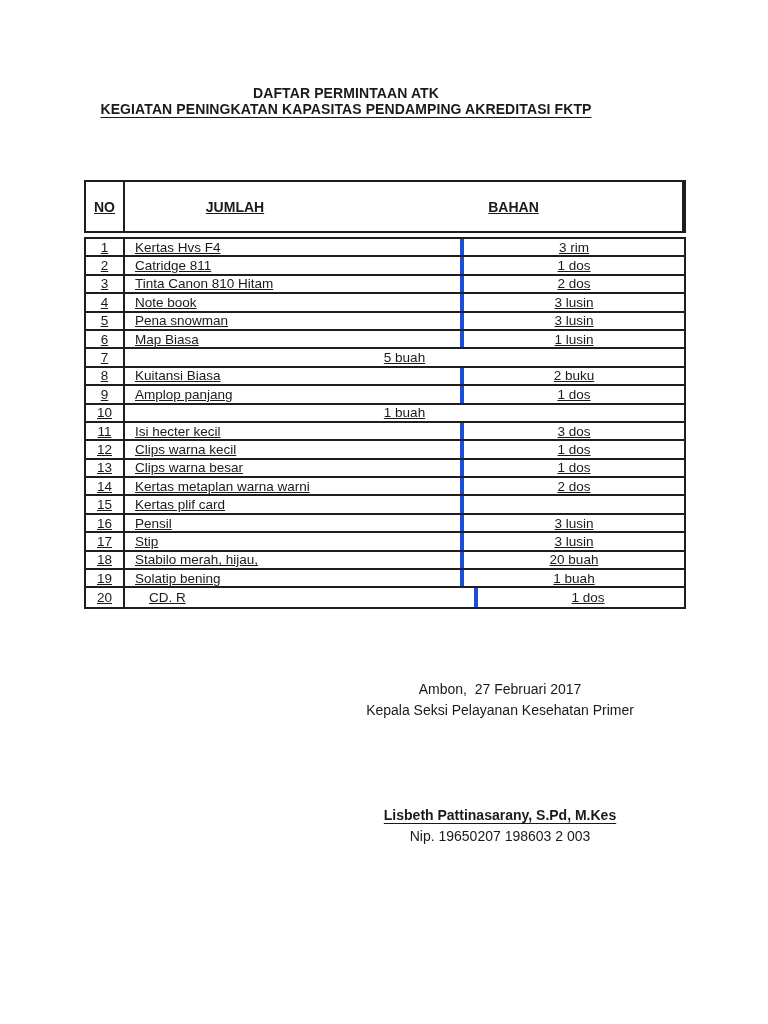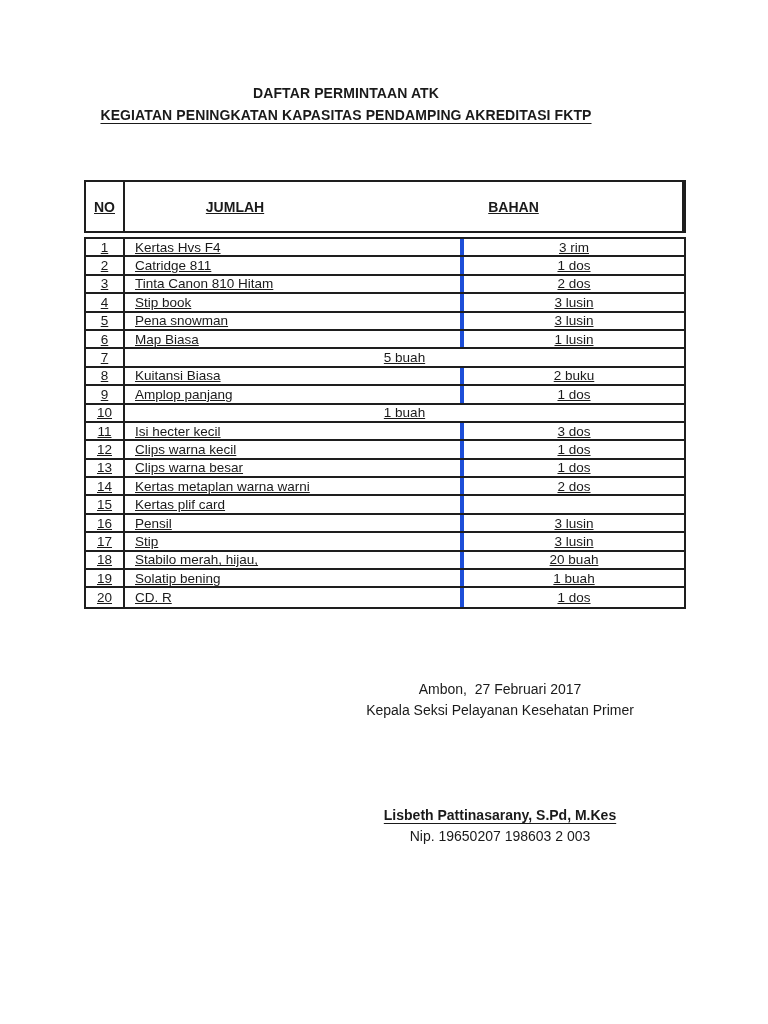--- a/index.html
+++ b/index.html
@@ -27,21 +27,21 @@
     position: absolute;
     top: 85px;
     left: 0;
     width: 692px;
     text-align: center;
     font-weight: bold;
     font-size: 14px;
     letter-spacing: 0.1px;
     line-height: 16px;
   }
-  .doc-title { margin-bottom: 6px; }
+  .doc-title { }
   .doc-subtitle {
     text-decoration: underline;
     text-underline-offset: 3px;
   }
 
   
   .atk-table {
     position: absolute;
     top: 180px;
     left: 84px;
@@ -72,21 +72,21 @@
     border: 2px solid #1e1e1e;
     box-sizing: border-box;
     font-size: 13.5px;
   }
   .trow {
     display: flex;
     height: 18.4px;
     box-sizing: border-box;
     border-bottom: 2px solid #1e1e1e;
   }
-  .trow:last-child { border-bottom: none; }
+  .trow:last-child { border-bottom: none; gap: 14px; }
   .td {
     display: flex;
     align-items: center;
     box-sizing: border-box;
     overflow: hidden;
     white-space: nowrap;
   }
   .td-no    { width: 39px;  justify-content: center; border-right: 2px solid #1e1e1e; }
   .td-bahan { width: 339px; padding-left: 10px; border-right: 4px solid #1d4ed8; }
   .td-jumlah{ flex: 1; justify-content: center; }
@@ -136,21 +136,21 @@
           <div class="td td-bahan">Catridge 811</div>
           <div class="td td-jumlah">1 dos</div>
         </div>
         <div class="trow">
           <div class="td td-no">3</div>
           <div class="td td-bahan">Tinta Canon 810 Hitam</div>
           <div class="td td-jumlah">2 dos</div>
         </div>
         <div class="trow">
           <div class="td td-no">4</div>
-          <div class="td td-bahan">Stip book</div>
+          <div class="td td-bahan">Note book</div>
           <div class="td td-jumlah">3 lusin</div>
         </div>
         <div class="trow">
           <div class="td td-no">5</div>
           <div class="td td-bahan">Pena snowman</div>
           <div class="td td-jumlah">3 lusin</div>
         </div>
         <div class="trow">
           <div class="td td-no">6</div>
           <div class="td td-bahan">Map Biasa</div>

